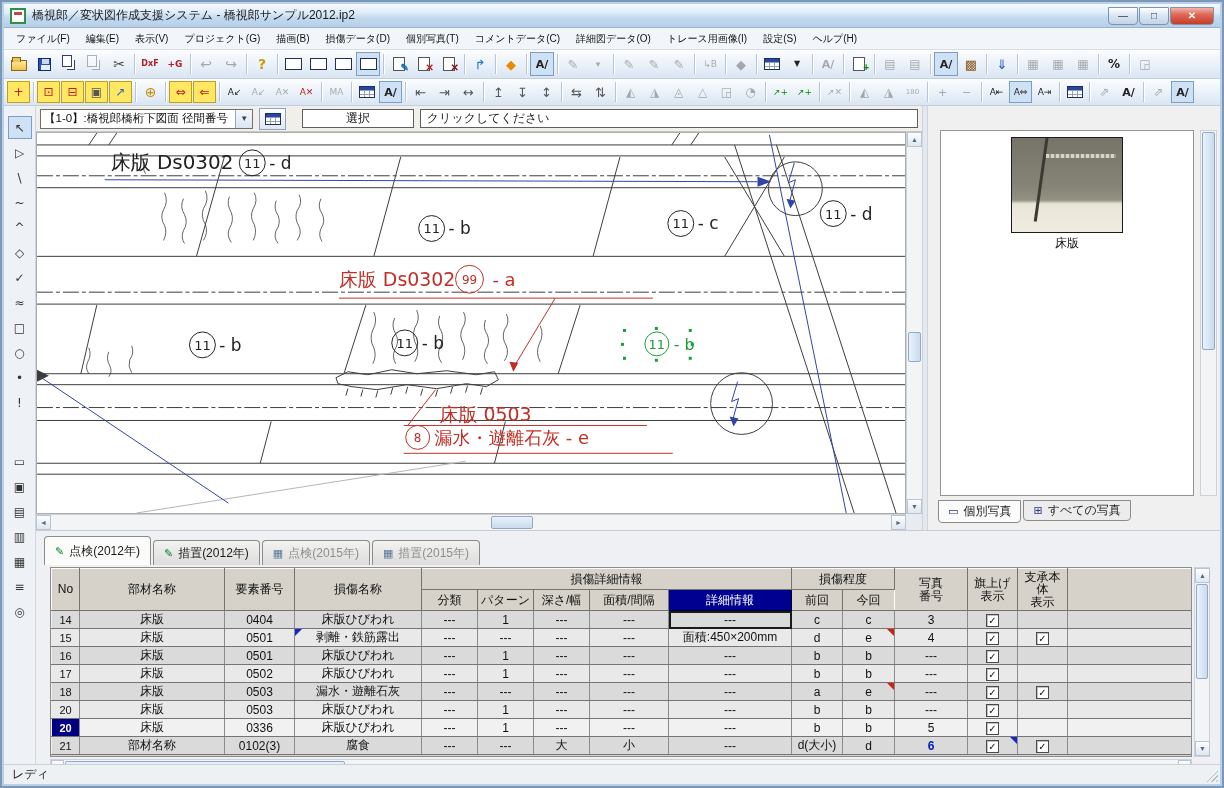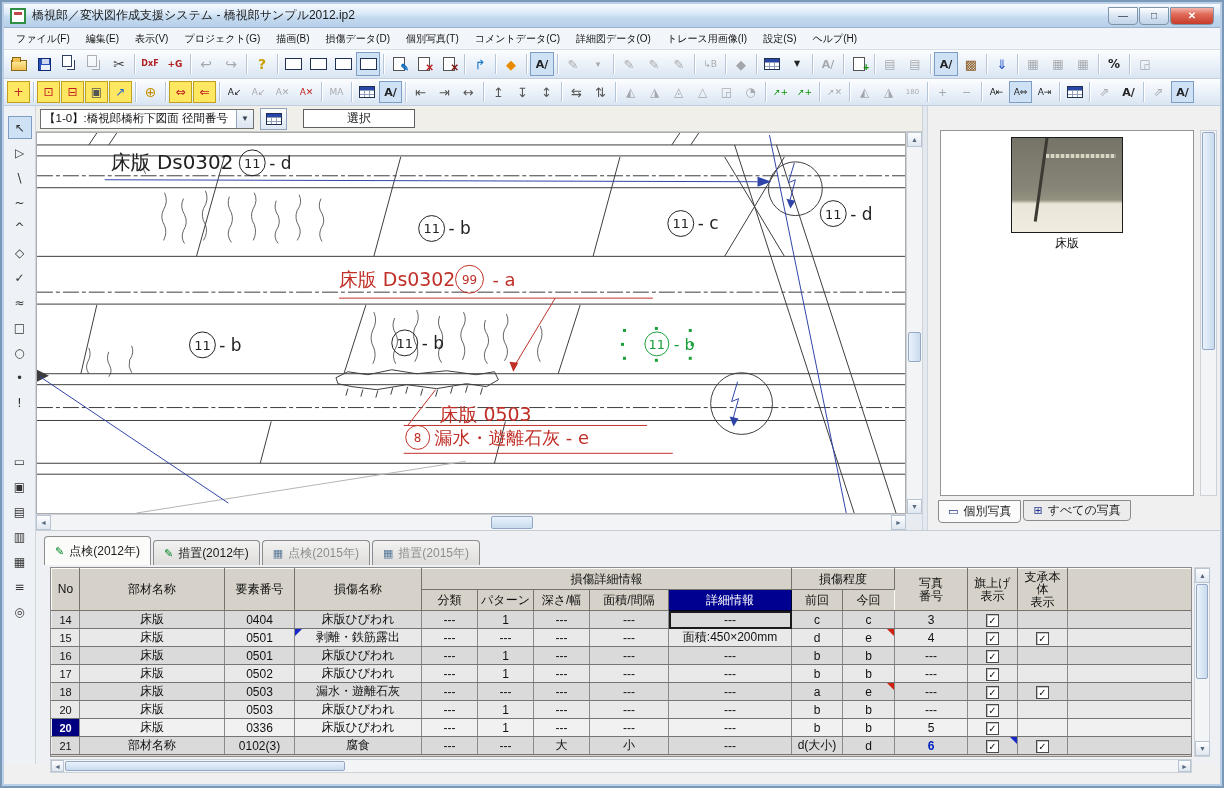--- a/index.html
+++ b/index.html
@@ -524,20 +524,21 @@
   <div class="canvas-region">
     <div class="canvas-toolbar">
       <div class="combo">
         <span>【1-0】:橋視郎橋桁下図面 径間番号</span>
         <span class="combo-cap">▼</span>
       </div>
       <div class="ctb-btn">
           <span class="micon i-tablei"></span>
         </div>
       <div class="mode-box">選択</div>
+      <div class="hint-box">クリックしてください</div>
     </div>
 
     <div class="drawing">
       <svg viewBox="0 0 871 382" preserveAspectRatio="none">
         <g stroke="#3c3c3c" stroke-width="1" fill="none">
           <line x1="0" y1="12" x2="871" y2="12"></line>
             <line x1="0" y1="23" x2="871" y2="23"></line>
           <line class="dd" x1="0" y1="43" x2="871" y2="43"></line>
           <line x1="0" y1="55" x2="871" y2="55"></line>
             <line x1="0" y1="124" x2="871" y2="124"></line>
@@ -904,14 +905,18 @@
       <span class="tvthumb" style="top:16px;left:1px;width:12px;height:95px"></span>
       <span class="sarrow" style="bottom:0;left:0">▼</span>
     </div>
     <div class="th-scroll">
       <span class="sarrow" style="left:0;top:0;height:12px;width:13px">◄</span>
       <span class="ththumb" style="left:14px;top:1px;width:280px;height:10px"></span>
       <span class="sarrow" style="right:0;top:0;height:12px;width:13px">►</span>
     </div>
   </div>
 
+  <div class="statusbar">
+    <span>レディ</span>
+    <span class="grip"></span>
+  </div>
 
 </div>
 
 </body></html>

